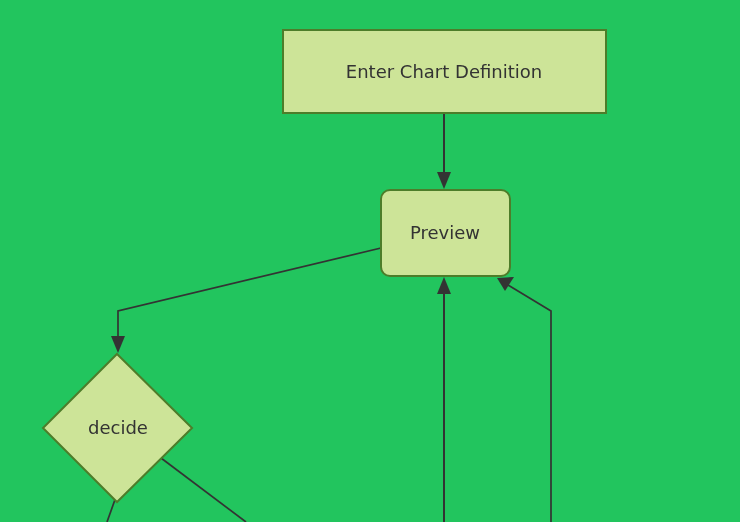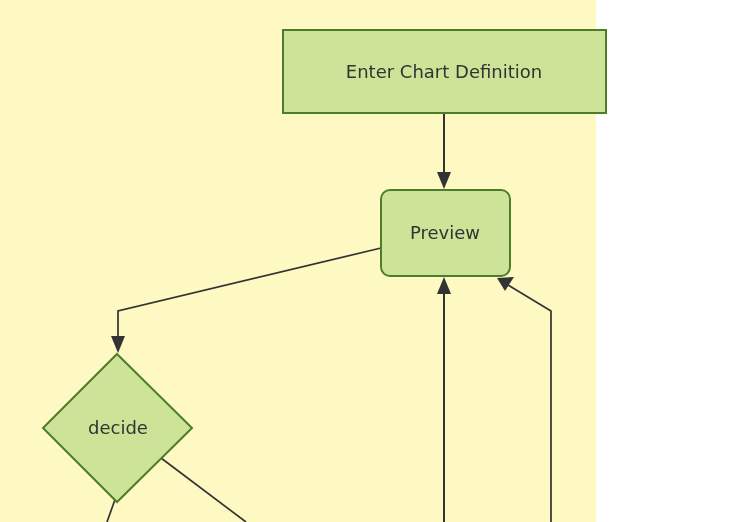--- a/index.html
+++ b/index.html
@@ -9,23 +9,23 @@
     background: #ffffff;
   }
   body {
     width: 740px;
     height: 522px;
     overflow: hidden;
     font-family: "DejaVu Sans", "Liberation Sans", sans-serif;
   }
   #diagram-root {
     position: relative;
-    width: 596px;
+    width: 740px;
     height: 522px;
-    background: #fef9c3;
+    background: #22c55e;
   }
   #flow-svg {
     position: absolute;
     top: 0;
     left: 0;
     width: 740px;
     height: 522px;
     display: block;
   }
   .node-shape {

